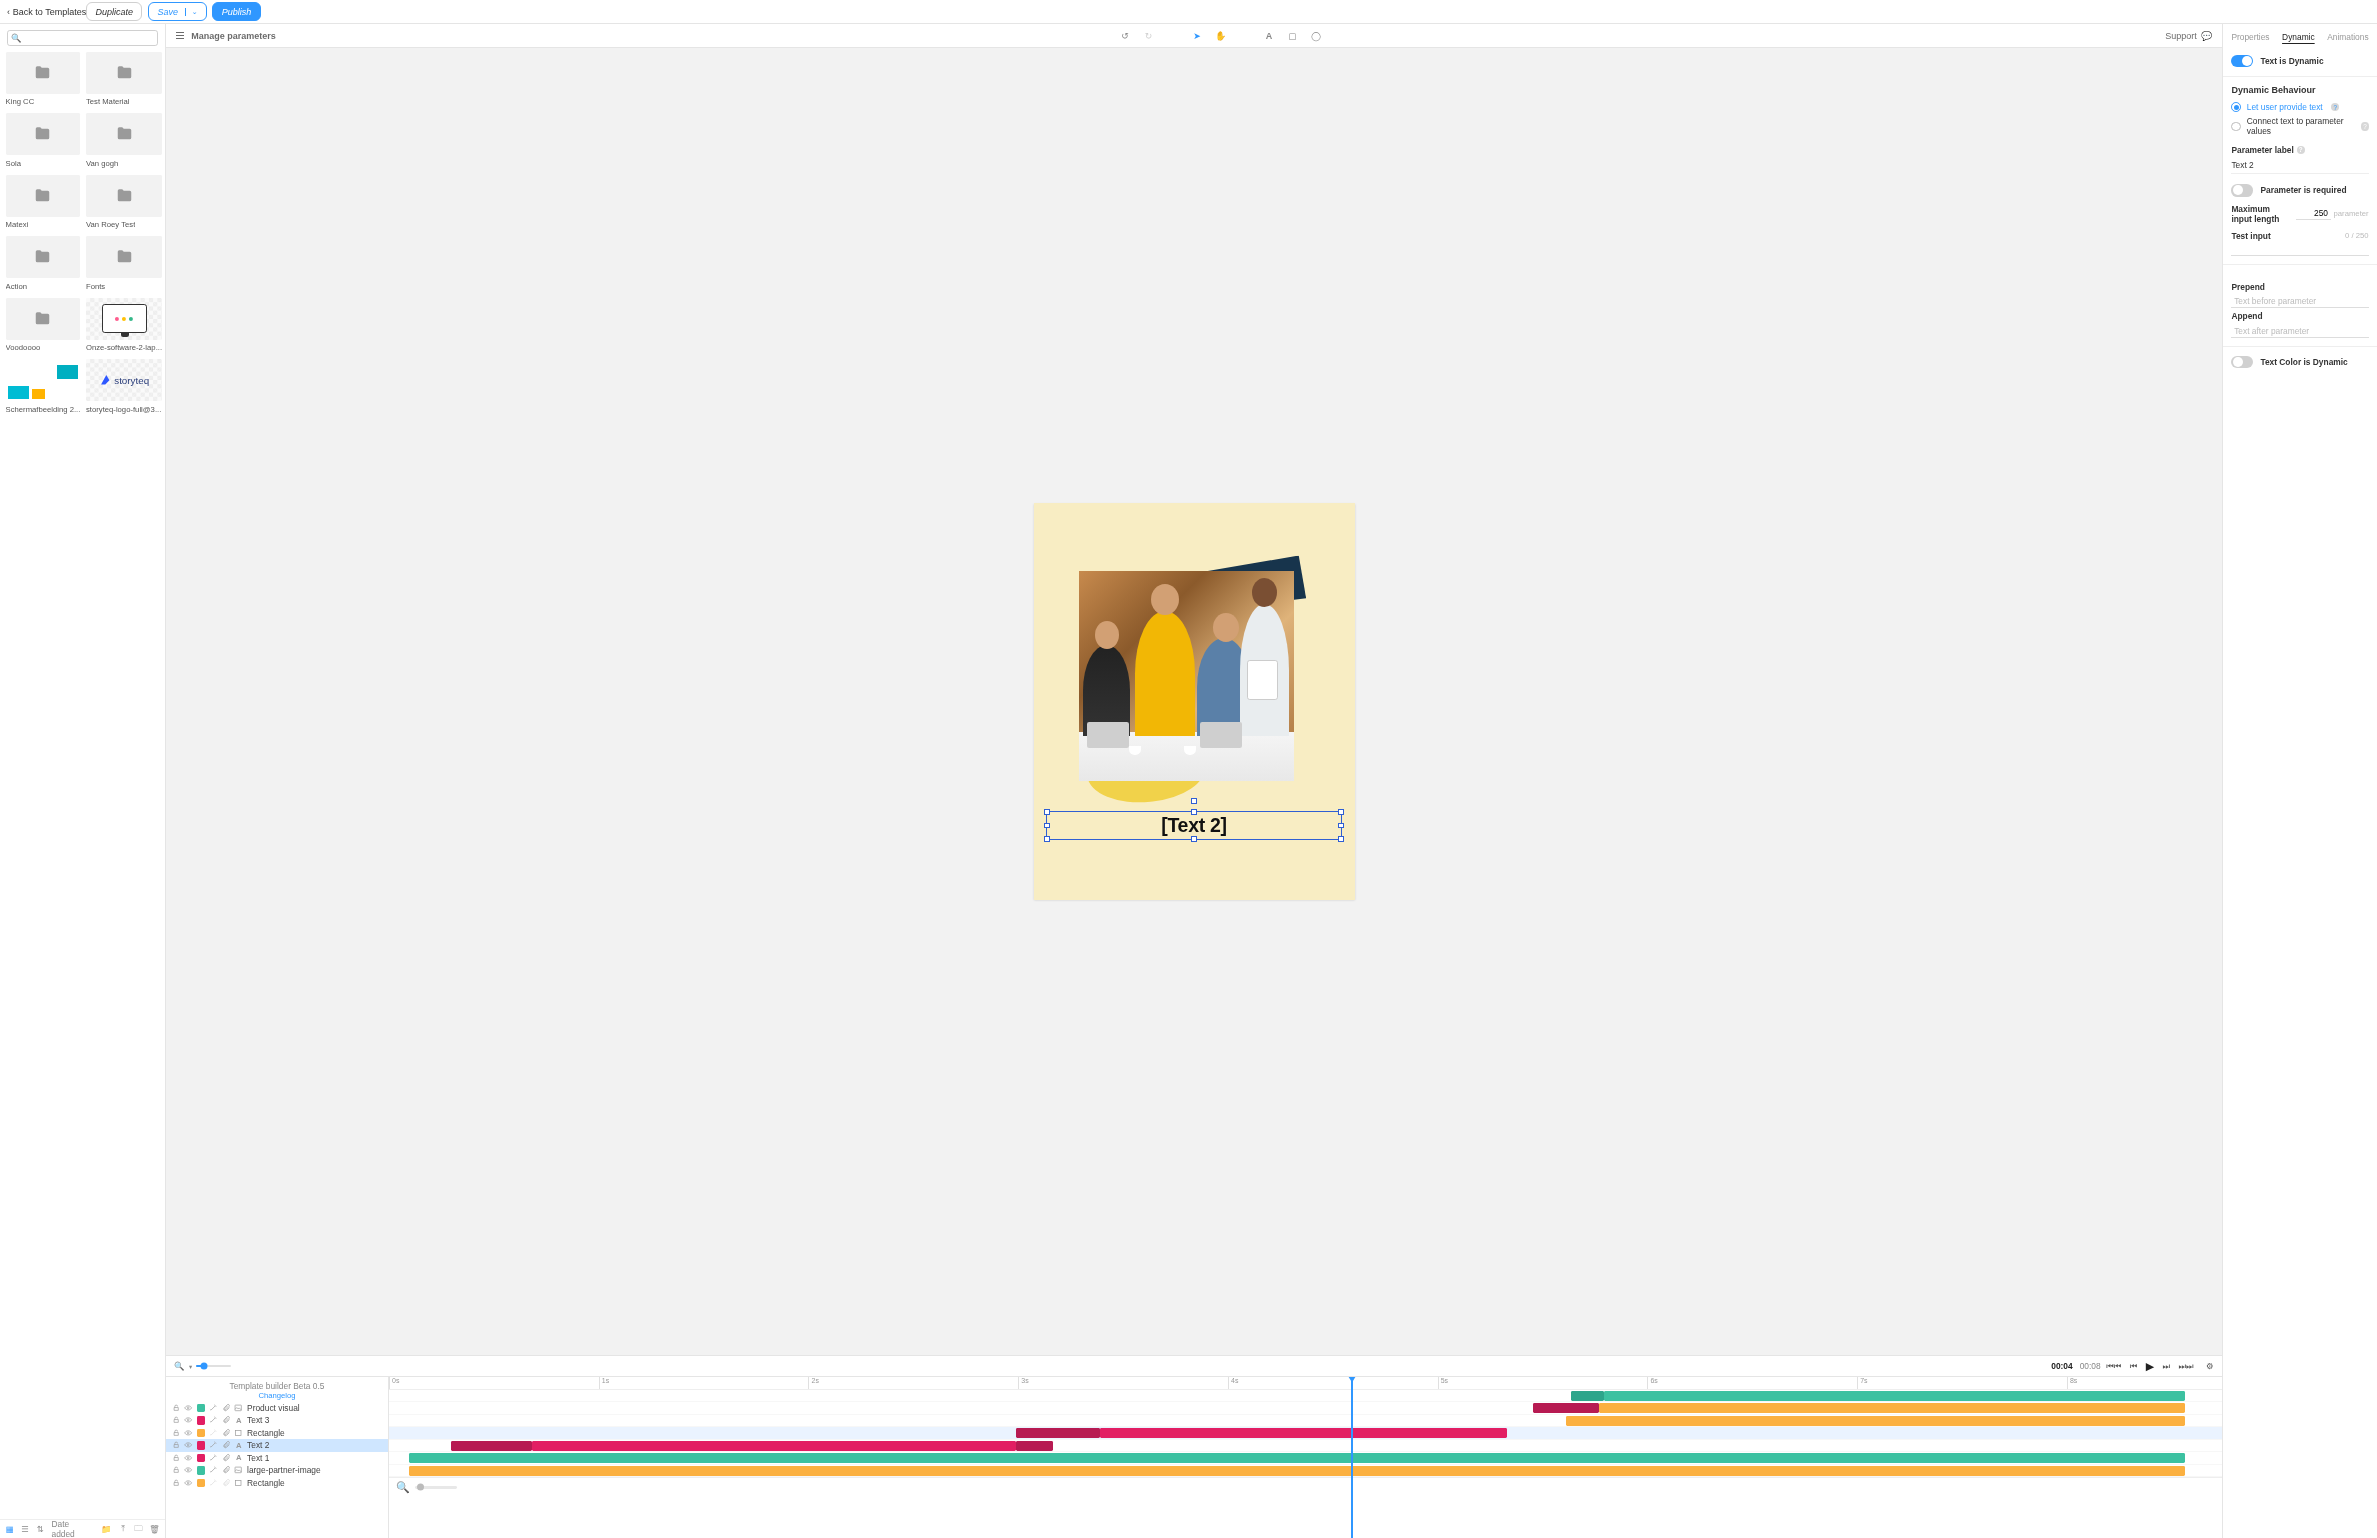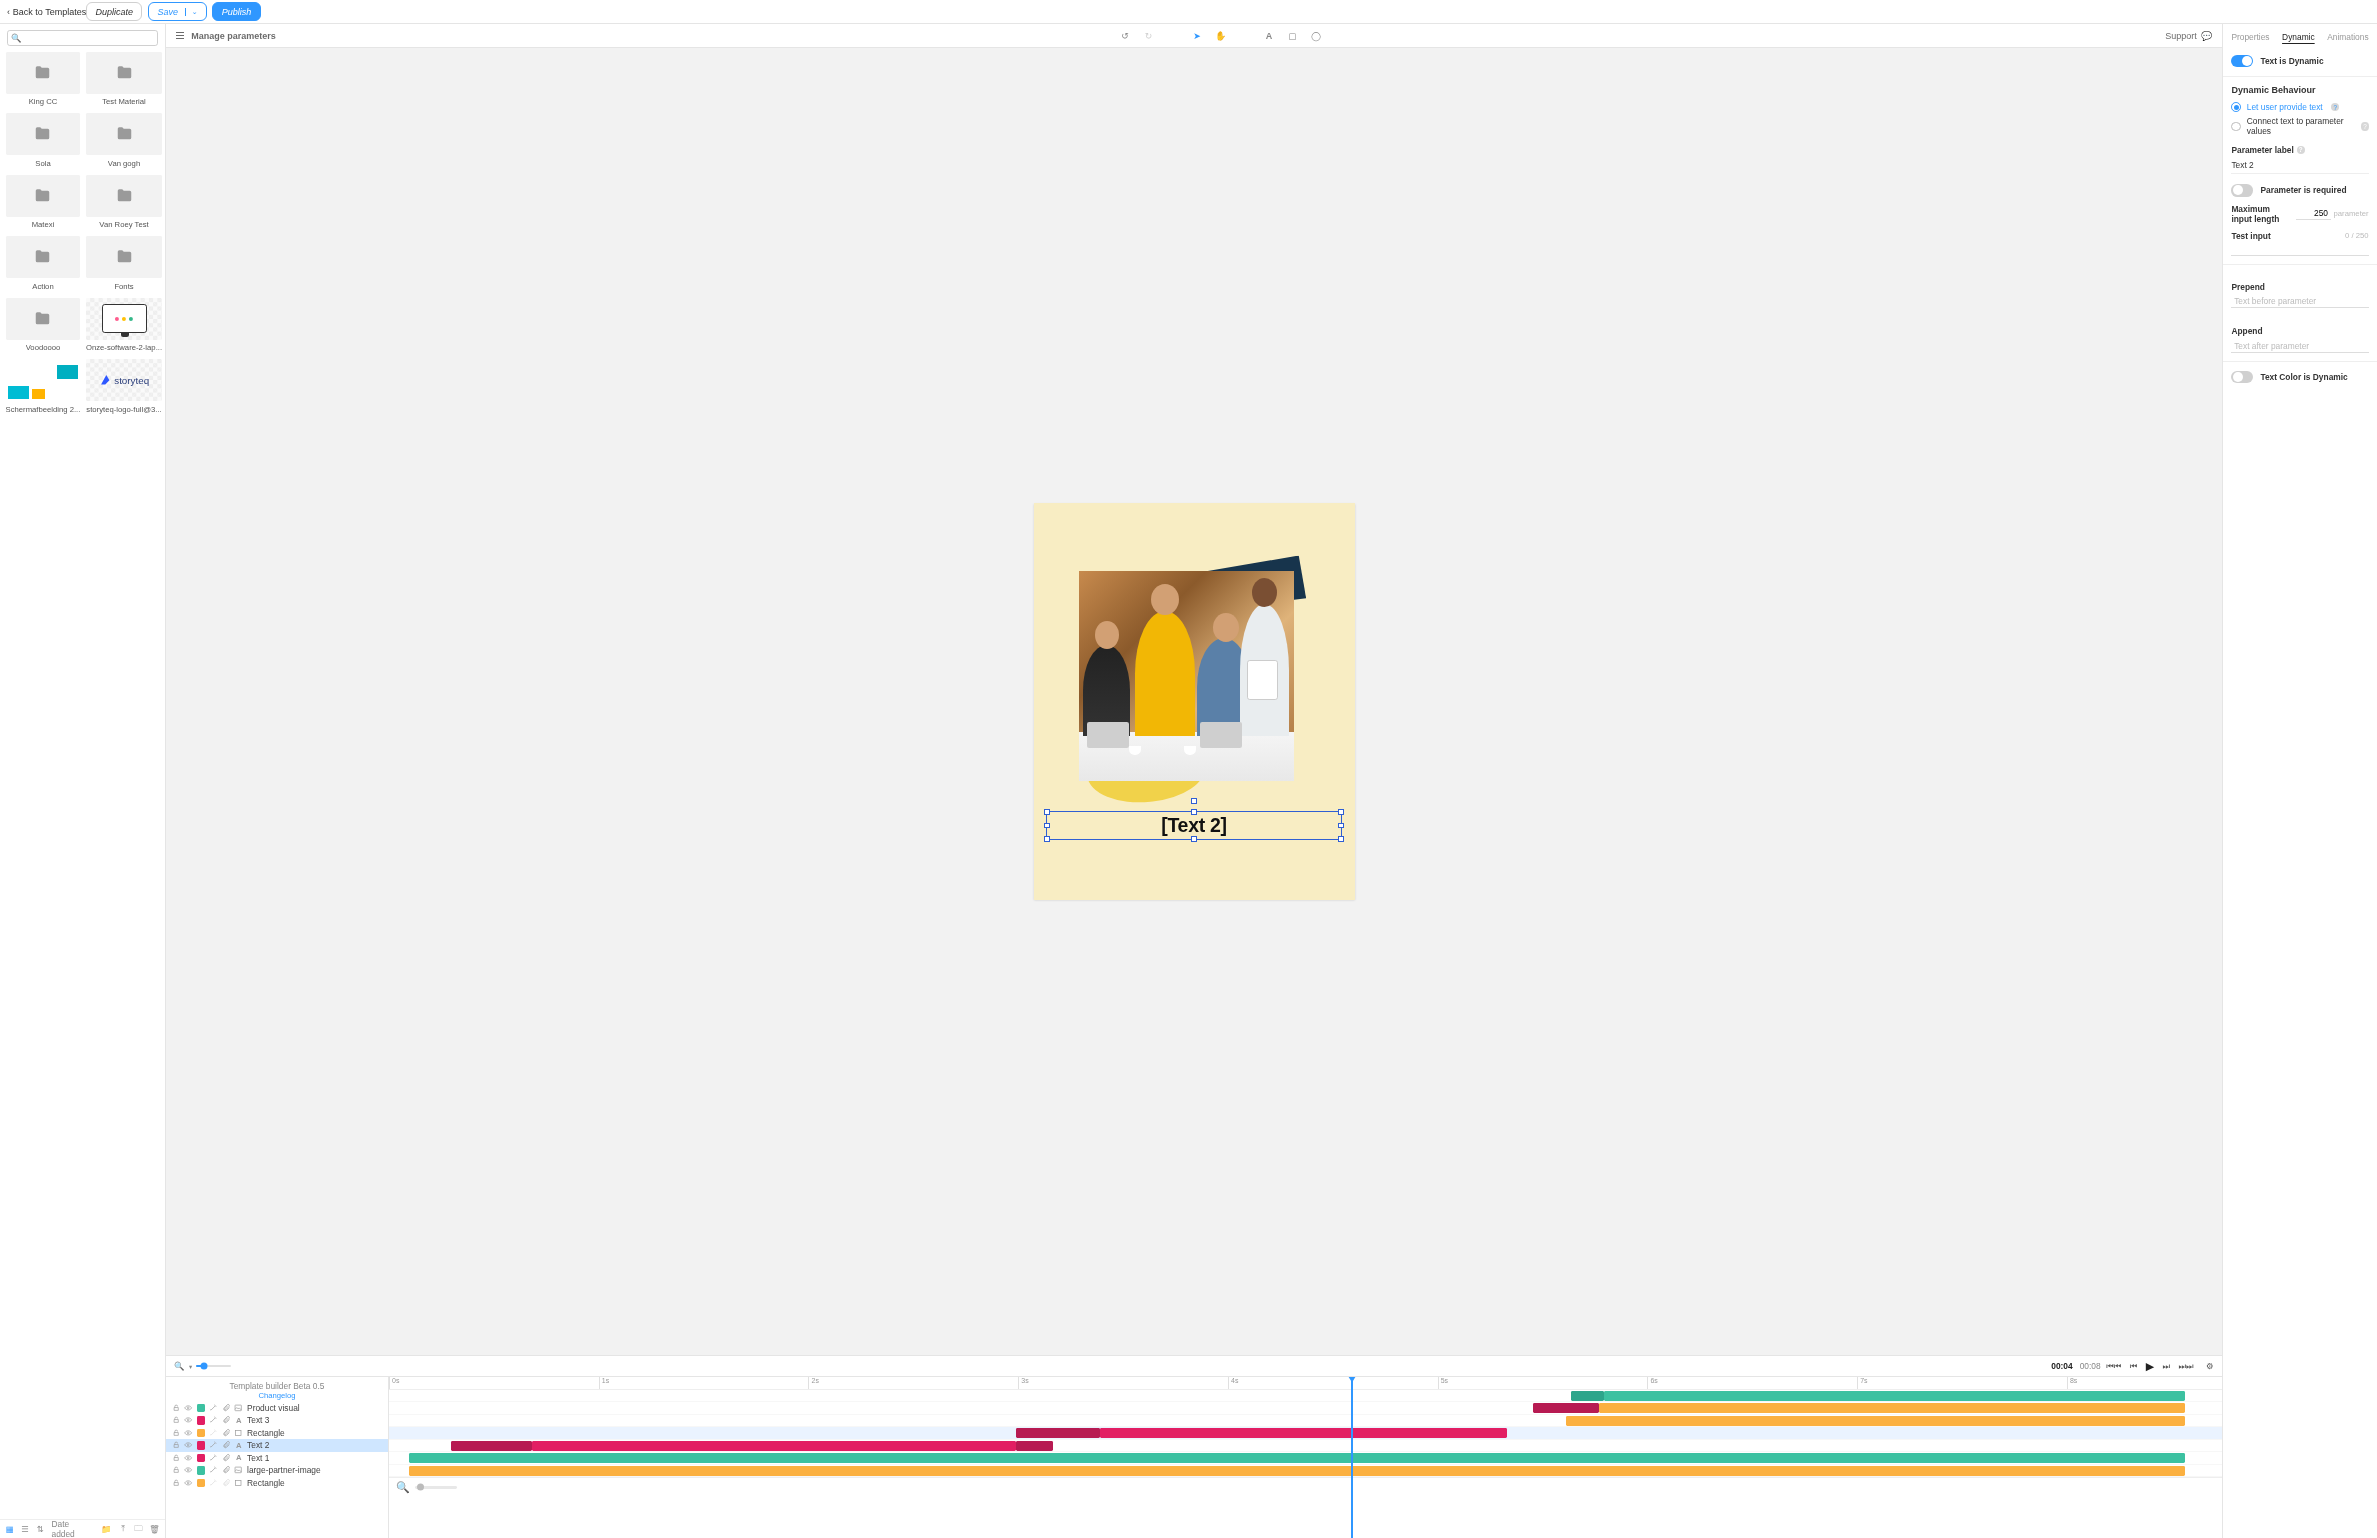--- a/index.html
+++ b/index.html
@@ -14,21 +14,21 @@
 .btn-save .caret { border-left: 0.7px solid #2f97ff; margin-left: 7px; padding-left: 5.6px; font-size: 7px; }
 .btn-publish { background: #2f97ff; color: #fff; border-color: #2f97ff; }
 
 .main { flex: 1; display: flex; min-height: 0; }
 .sidebar-left { width: 166px; border-right: 0.7px solid #e5e5e5; display: flex; flex-direction: column; }
 .search-wrap { padding: 5.6px 7px; position: relative; }
 .search-input { width: 100%; border: 0.7px solid #d0d0d0; border-radius: 2.8px; padding: 2.8px 4.2px 2.8px 16.7px; font-size: 8.4px; height: 16.7px; }
 .search-wrap .mag { position: absolute; left: 11px; top: 50%; transform: translateY(-50%); font-size: 8.4px; color: #888; }
 .asset-scroll { flex: 1; overflow-y: auto; padding: 0 5.6px 5.6px 5.6px; position: relative; }
 .asset-grid { display: grid; grid-template-columns: 1fr 1fr; gap: 7px 5.6px; }
-.asset { display: flex; flex-direction: column; align-items: center; cursor: pointer; }
+.asset { display: flex; flex-direction: column; align-items: flex-start; cursor: pointer; }
 .asset-thumb { width: 100%; height: 42px; background: #f2f2f2; border-radius: 1.4px; display: flex; align-items: center; justify-content: center; }
 .asset-thumb.folder svg { width: 21px; height: 18px; fill: #9a9a9a; }
 .asset-thumb.image { background: #fafafa; background-image: linear-gradient(45deg,#eee 25%,transparent 25%),linear-gradient(-45deg,#eee 25%,transparent 25%),linear-gradient(45deg,transparent 75%,#eee 75%),linear-gradient(-45deg,transparent 75%,#eee 75%); background-size: 8.4px 8.4px; background-position: 0 0,0 4.2px,4.2px -4.2px,-4.2px 0; position: relative; overflow: hidden; }
 .asset-thumb .device { width: 45px; height: 29px; background: #fff; border: 1.4px solid #333; border-radius: 2.8px; position: relative; }
 .asset-thumb .device::after { content: ""; position: absolute; left: 18px; bottom: -4.2px; width: 8.4px; height: 4.2px; background: #333; border-radius: 0 0 2.1px 2.1px; }
 .asset-thumb .device .dots { position: absolute; left: 50%; top: 50%; transform: translate(-50%,-50%); display: flex; gap: 2.8px; }
 .asset-thumb .device .dots span { width: 4.2px; height: 4.2px; border-radius: 50%; }
 .asset-thumb .device .dots span:nth-child(1){background:#ff5c8d}
 .asset-thumb .device .dots span:nth-child(2){background:#ffc107}
 .asset-thumb .device .dots span:nth-child(3){background:#35b889}
@@ -700,21 +700,21 @@
         <div class="inline-row">
           <span style="font-weight:600">Test input</span>
           <span class="char-count">0 / 250</span>
         </div>
         <input class="inline-input full ph" style="margin-top: 1.4px;">
       </div>
 
       <div class="r-section">
         <div class="field-label">Prepend</div>
         <input class="inline-input full ph" placeholder="Text before parameter" style="">
-        <div class="field-label" style="margin-top:18px">Append</div>
+        <div class="field-label" style="margin-top:3px">Append</div>
         <input class="inline-input full ph" placeholder="Text after parameter" style="">
       </div>
 
       <div class="r-section" style="border-bottom:none">
         <div class="toggle-row">
           <div class="toggle">
               <div class="knob"></div>
             </div>
           <span style="font-weight:600">Text Color is Dynamic</span>
         </div>

